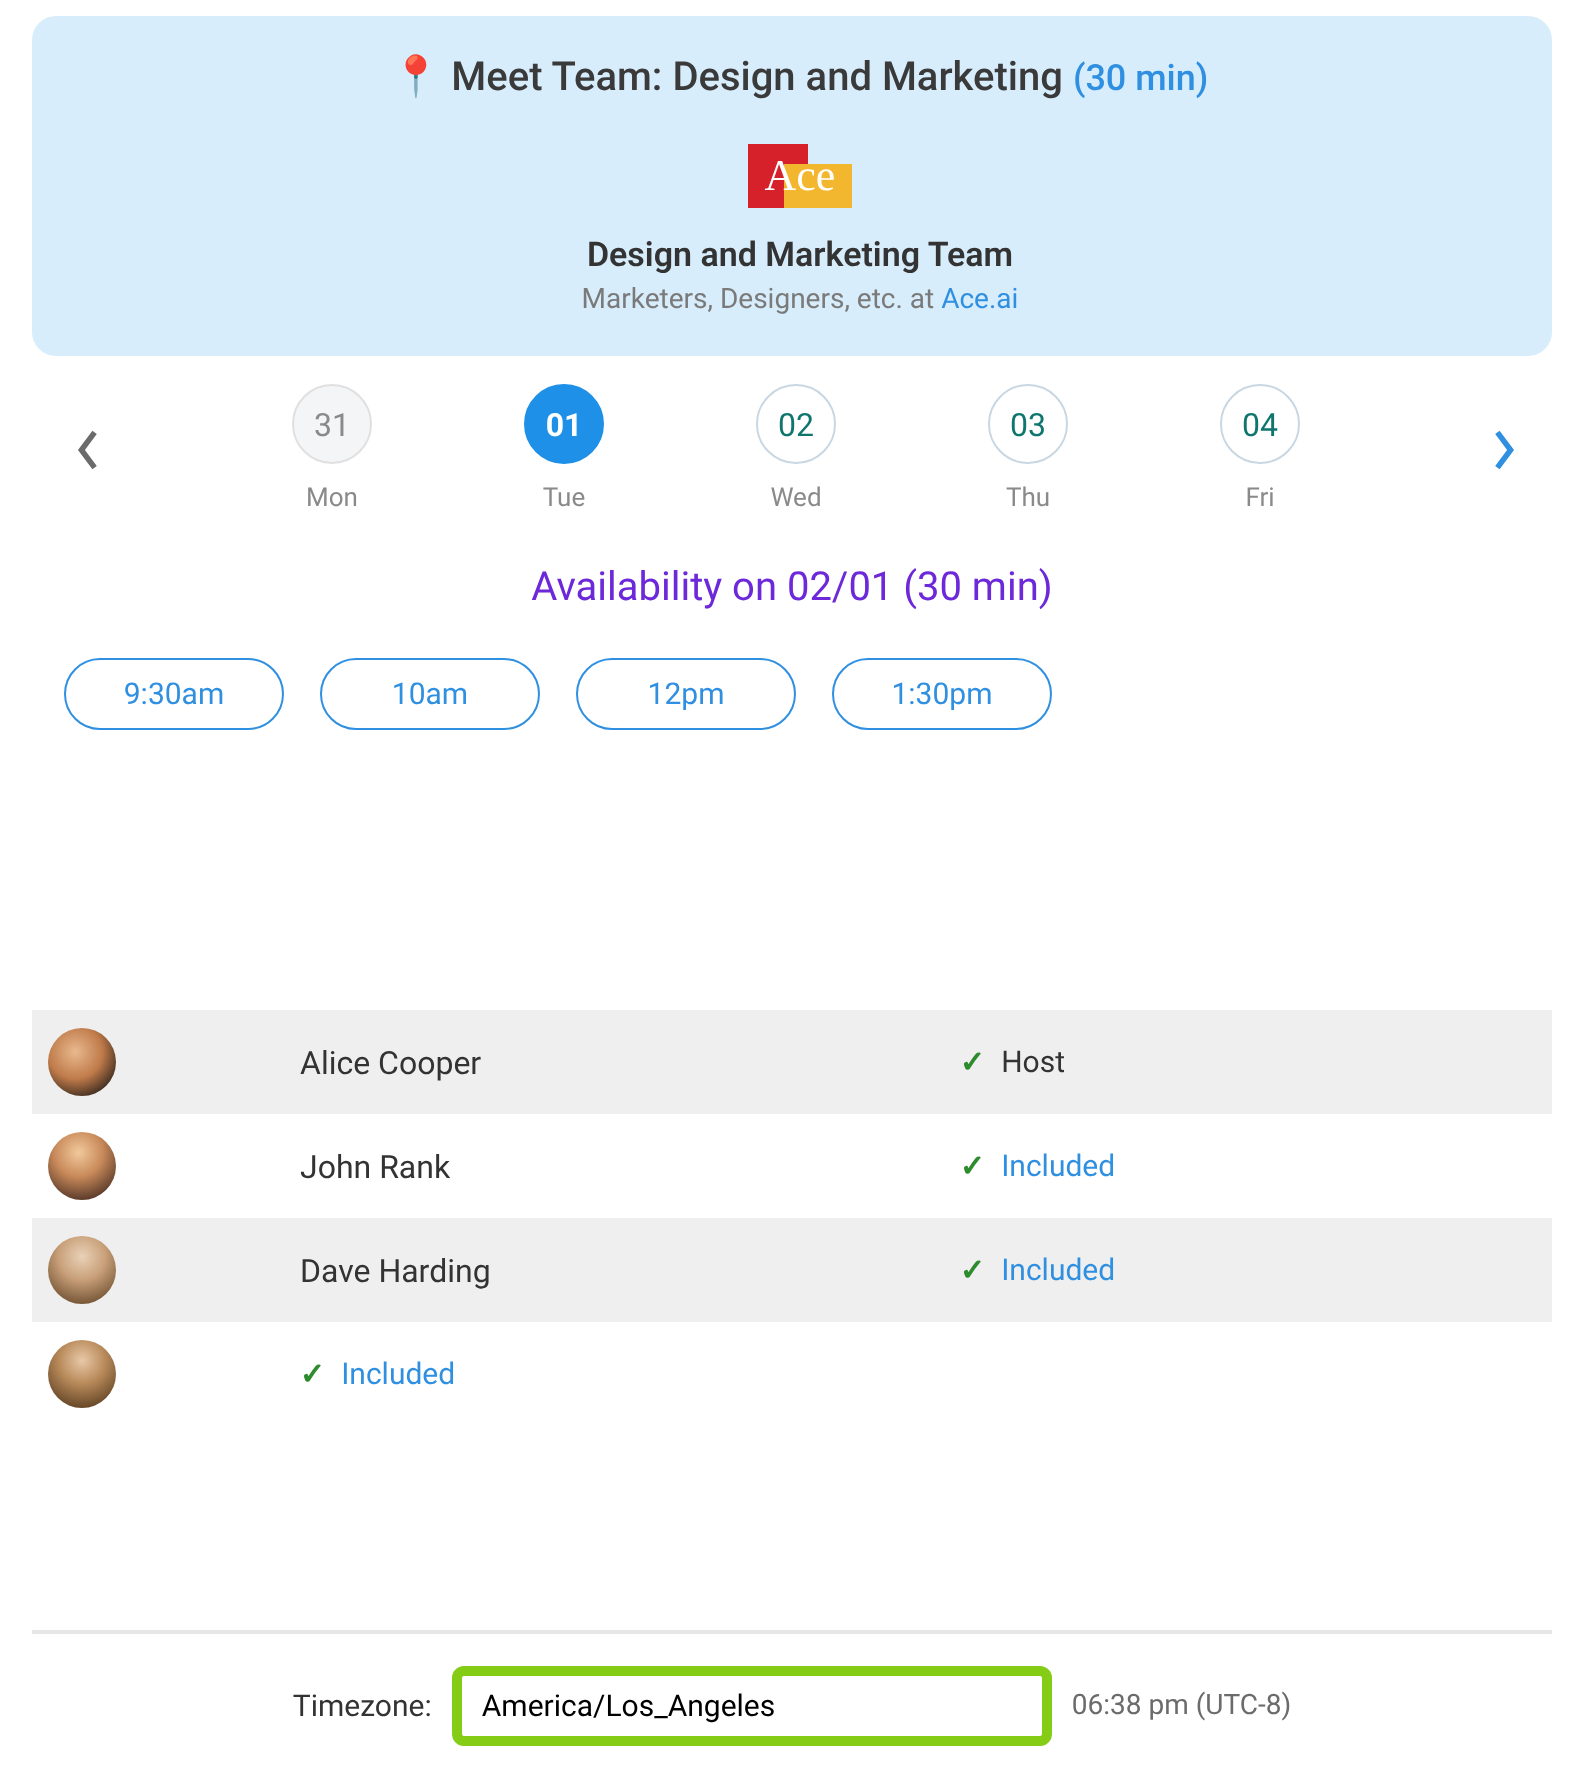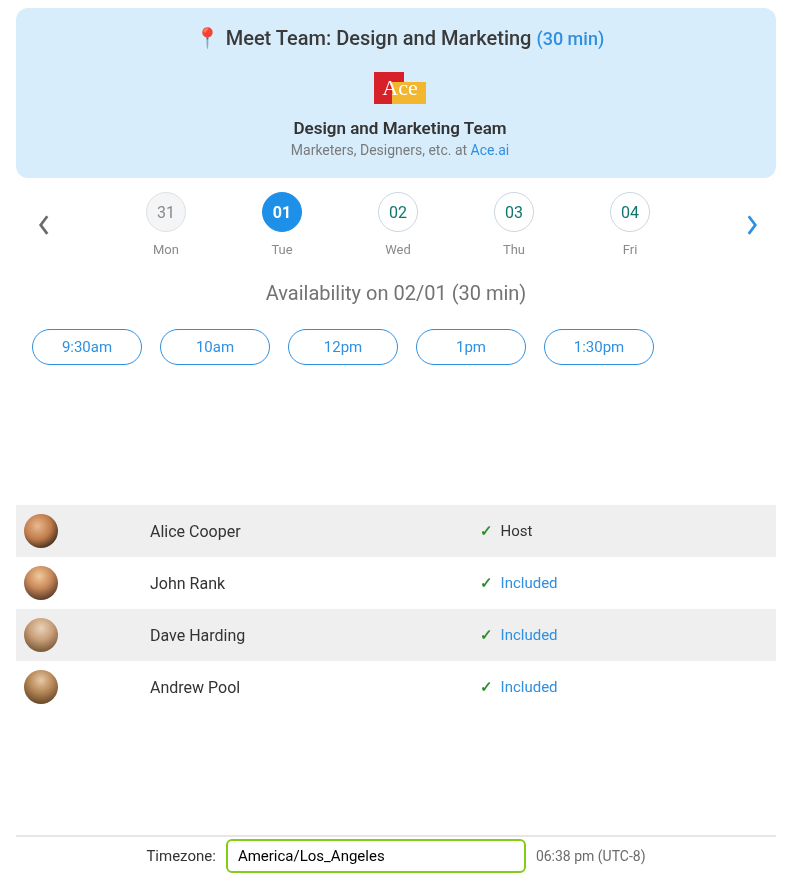--- a/index.html
+++ b/index.html
@@ -73,21 +73,21 @@
     font-size: 16px; color:#0f766e;
     background:#fff;
   }
   .day.dim .num { color:#8a8a8a; background:#f4f5f6; border-color:#e0e0e0; }
   .day.active .num { background:#1e90e8; border-color:#1e90e8; color:#fff; font-weight:700; }
   .day .lbl { font-size:13px; color:#8a8a8a; margin-top:10px; }
 
   .avail-head {
     text-align:center;
     font-size: 20px;
-    color:#737373;
+    color:#6d28d9;
     margin-top: 24px;
     font-weight: 400;
   }
 
   .slots {
     display:flex;
     flex-wrap: wrap;
     gap: 18px 18px;
     padding: 24px 16px 0 32px;
   }
@@ -128,30 +128,30 @@
   .av1 { background: radial-gradient(circle at 40% 35%, #e8b98e 0%, #c07b4a 45%, #3a2a1e 80%); }
   .av2 { background: radial-gradient(circle at 45% 30%, #f1c99c 0%, #c98a5a 40%, #5a3a2a 80%); }
   .av3 { background: radial-gradient(circle at 50% 30%, #e9d2b8 0%, #c9a07a 40%, #7a5a3a 80%); }
   .av4 { background: radial-gradient(circle at 50% 30%, #e9c8a8 0%, #b88a5a 40%, #6a4a2a 80%); }
 
   .tzbar {
     position:absolute;
     bottom: 18px;
     left: 16px; right: 16px;
     border-top: 2px solid #e6e6e6;
-    padding-top: 2px;
+    padding-top: 16px;
     display:flex;
     align-items:center;
     justify-content:center;
     gap: 10px;
     font-size:15px;
     color:#333;
   }
   .tzbar select, .tzinput {
-    border: 2px solid #84cc16;
+    border: 5px solid #84cc16;
     border-radius: 6px;
     padding: 6px 10px;
     font-size: 15px;
     width: 300px;
     background:#fff;
     font-family: inherit;
   }
   .tztime { color:#6b6b6b; font-size:14px; }
 </style>
 </head>
@@ -208,21 +208,20 @@
       </svg>
   </div>
 </div>
 
 <div class="avail-head">Availability on 02/01 (30 min)</div>
 
 <div class="slots">
   <div class="slot">9:30am</div>
   <div class="slot">10am</div>
   <div class="slot">12pm</div>
-  <div class="slot">1pm</div>
   <div class="slot">1:30pm</div>
 </div>
 
 <div class="people">
   <div class="row alt">
     <div class="avatar av1"></div>
     <div class="pname">Alice Cooper</div>
     <div class="status host">
       <span class="chk">✓</span>
       <span>Host</span>
@@ -239,21 +238,20 @@
   <div class="row alt">
     <div class="avatar av3"></div>
     <div class="pname">Dave Harding</div>
     <div class="status inc">
       <span class="chk">✓</span>
       <span>Included</span>
     </div>
   </div>
   <div class="row">
     <div class="avatar av4"></div>
-    <div class="pname">Andrew Pool</div>
     <div class="status inc">
       <span class="chk">✓</span>
       <span>Included</span>
     </div>
   </div>
 </div>
 
 <div class="tzbar">
   <span>Timezone:</span>
   <input class="tzinput" value="America/Los_Angeles" style="">

